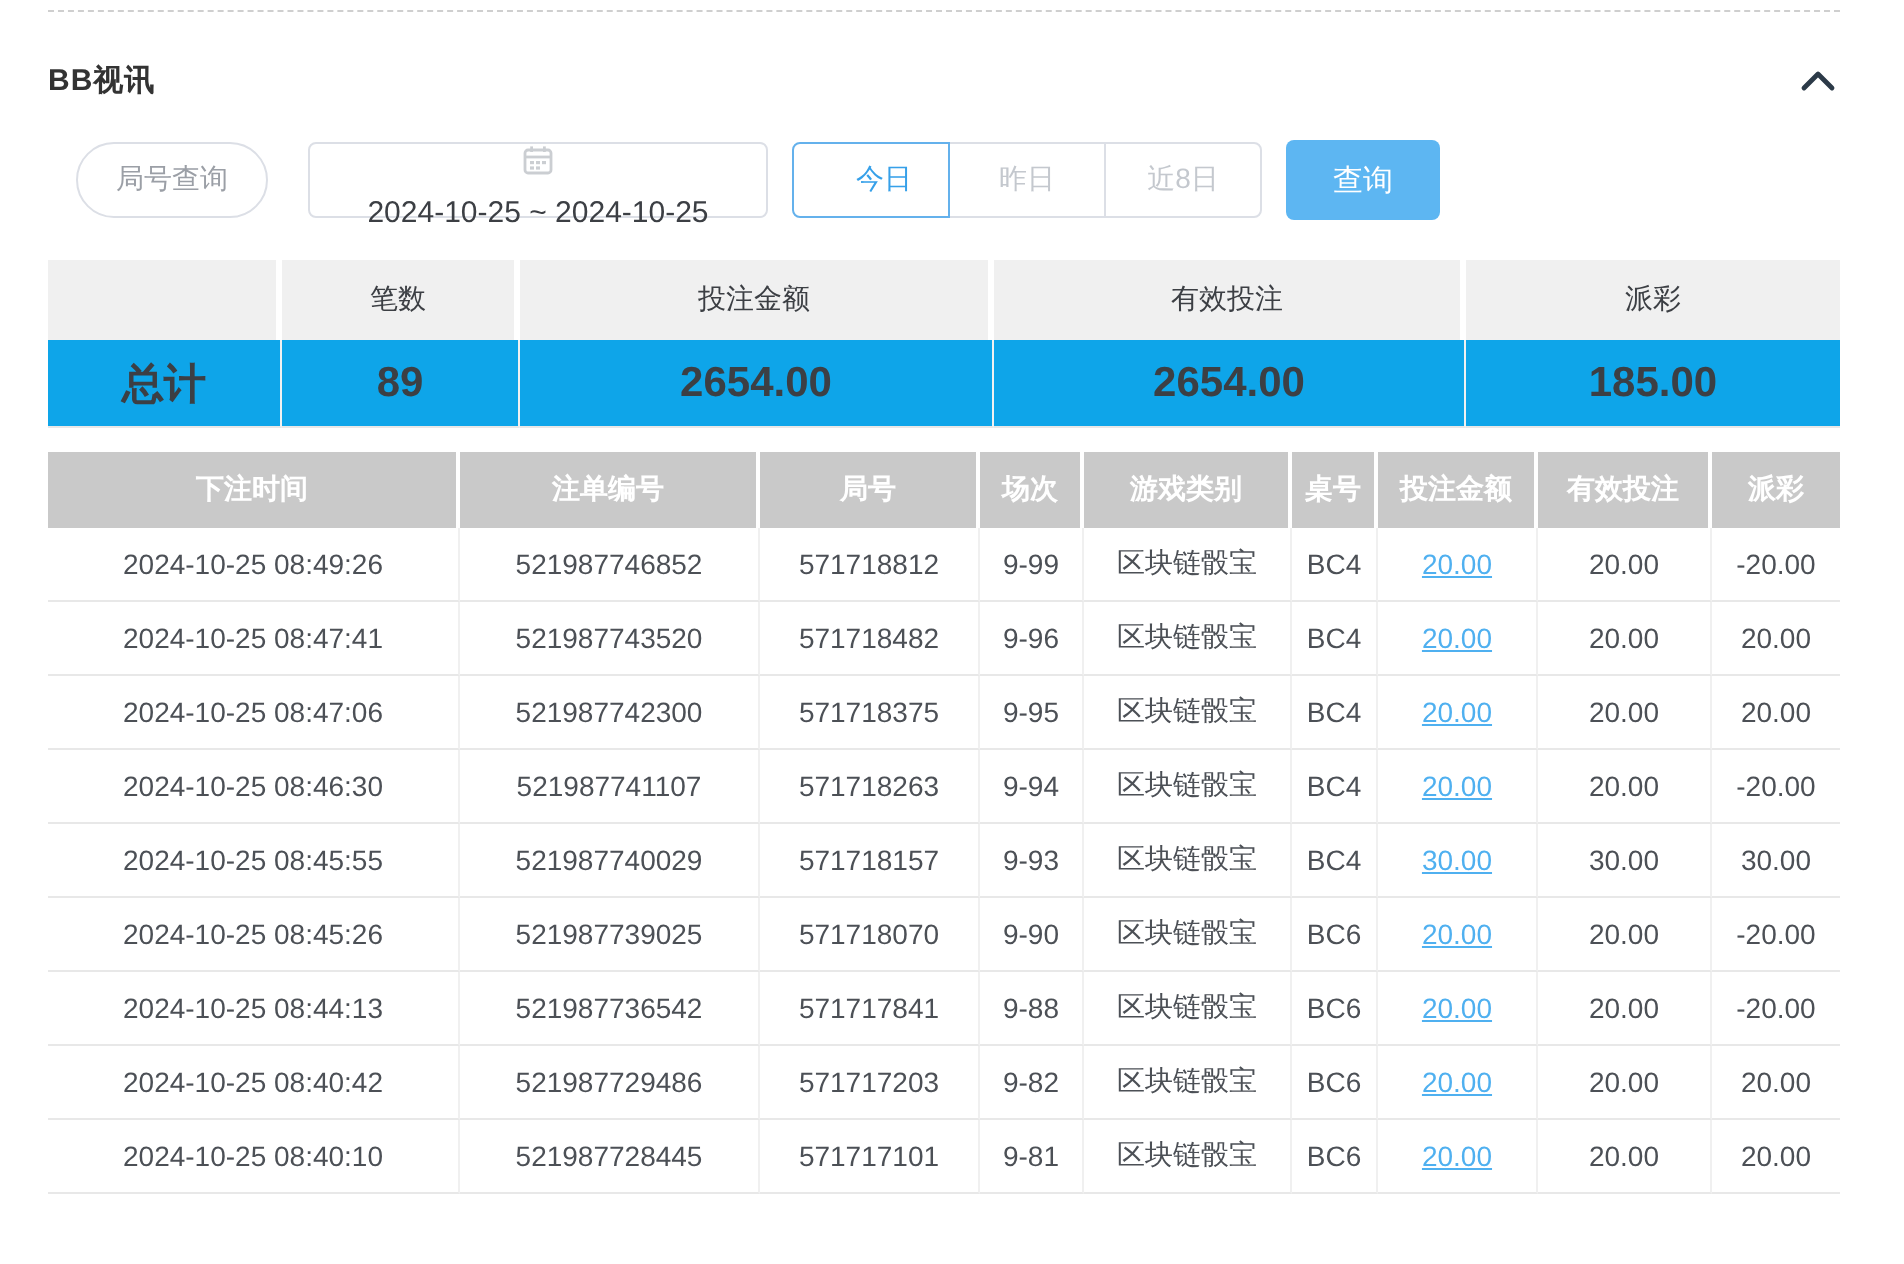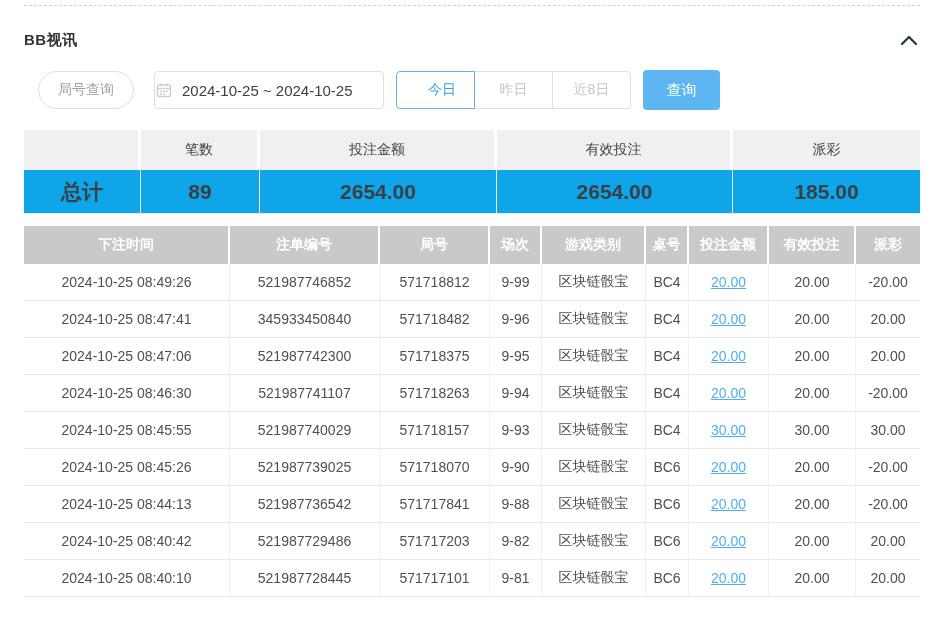--- a/index.html
+++ b/index.html
@@ -14,22 +14,22 @@
   .panel-title { font-size:15px; font-weight:bold; color:#333; letter-spacing:.5px; }
   .collapse-btn { background:none; border:none; cursor:pointer; padding:2px; line-height:0; }
 
   
   .filter-bar { display:flex; align-items:center; margin-top:20px; height:40px; }
   .pill { height:38px; padding:0 19px; border-radius:19px; background:#fff;
     font-size:14px; display:inline-flex; align-items:center; cursor:pointer; }
   .pill.active { border:1px solid #7cc2f0; color:#36a0e9; font-weight:bold; }
   .pill.inactive { border:1px solid #dcdfe6; color:#9b9fa6; margin-left:14px; }
   .date-input { height:38px; margin-left:20px; border:1px solid #dcdfe6; border-radius:4px;
-    display:flex; align-items:center; padding:0 1px; gap:10px; font-size:15px; color:#3c3f44;
-    min-width:230px; cursor:pointer; }
+    display:flex; align-items:center; padding:0 13px; gap:10px; font-size:15px; color:#3c3f44;
+    min-width:230px; cursor:pointer;flex-direction:column; }
   .seg-group { display:flex; margin-left:12px; }
   .seg { height:38px; width:79px; background:#fff; border:1px solid #dcdfe6; margin-left:-1px;
     display:inline-flex; align-items:center; justify-content:center; font-size:14px;
     color:#c4c8ce; cursor:pointer; position:relative; }
   .seg:first-child { border-radius:4px 0 0 4px; margin-left:0; }
   .seg:last-child { border-radius:0 4px 4px 0; }
   .seg.active { border-color:#64b1ec; color:#36a0e9; z-index:1;padding-left:13px; }
   .search-btn { height:40px; width:77px; margin-left:12px; background:#5db6f2; border:none;
     border-radius:4px; color:#fff; font-size:15px; cursor:pointer; }
 
@@ -155,21 +155,21 @@
           <td>571718812</td>
           <td>9-99</td>
           <td>区块链骰宝</td>
           <td>BC4</td>
           <td><a class="bet-link">20.00</a></td>
           <td>20.00</td>
           <td class="neg">-20.00</td>
         </tr>
         <tr>
           <td>2024-10-25 08:47:41</td>
-          <td>345933450840</td>
+          <td>521987743520</td>
           <td>571718482</td>
           <td>9-96</td>
           <td>区块链骰宝</td>
           <td>BC4</td>
           <td><a class="bet-link">20.00</a></td>
           <td>20.00</td>
           <td>20.00</td>
         </tr>
         <tr>
           <td>2024-10-25 08:47:06</td>

